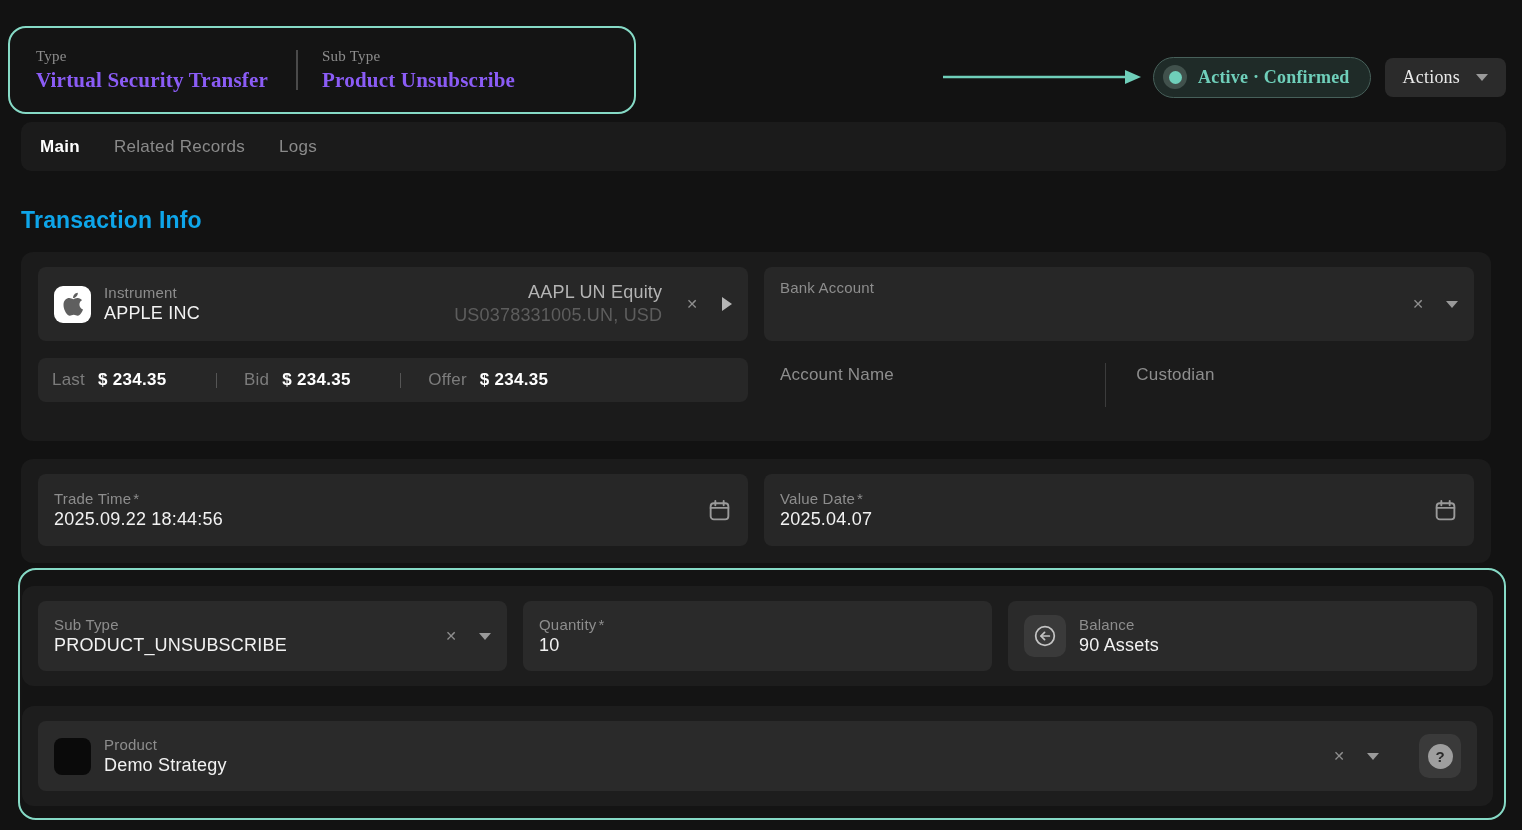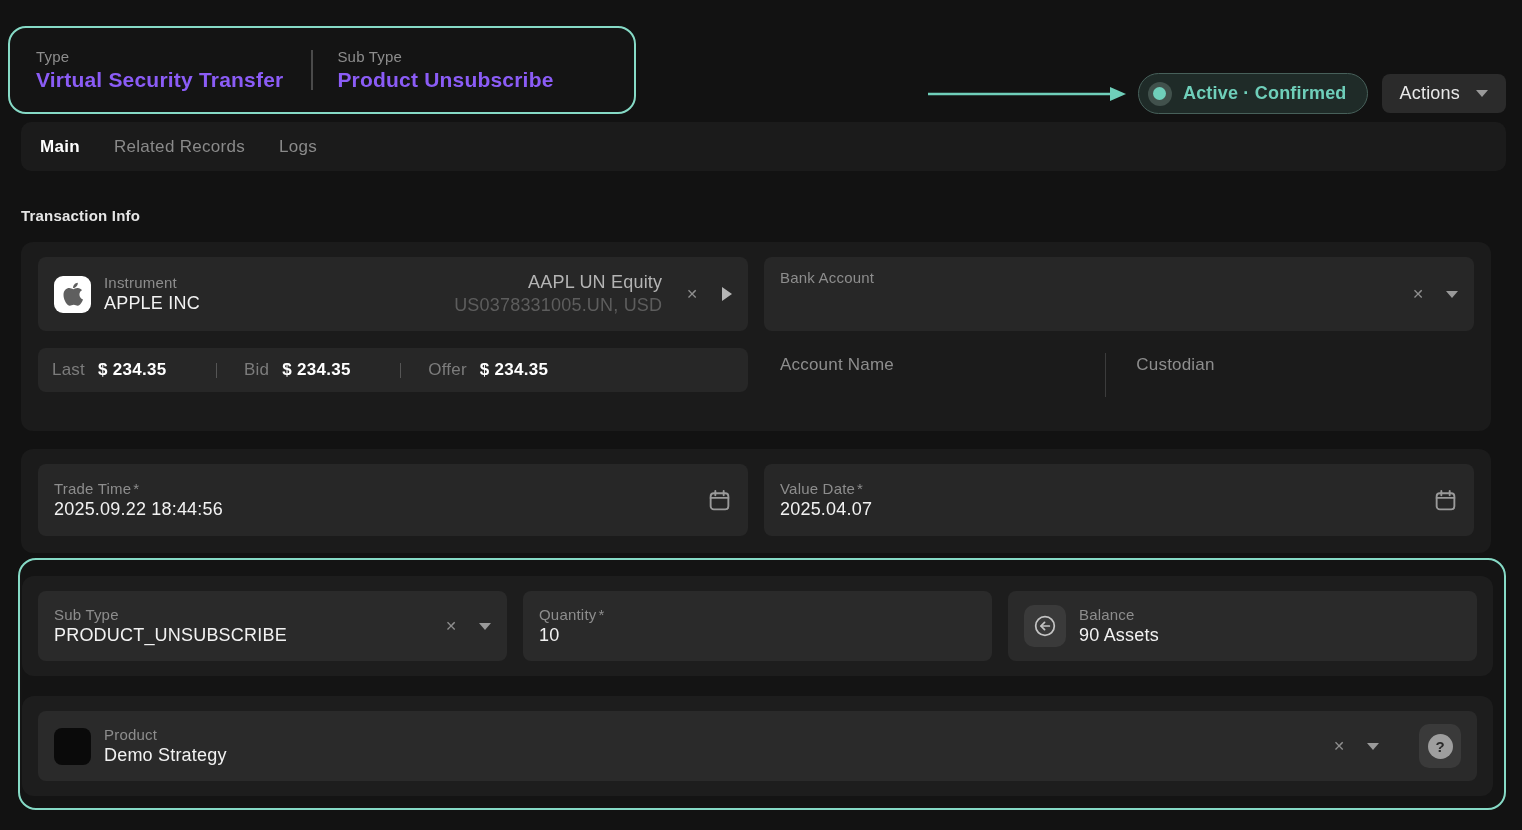--- a/index.html
+++ b/index.html
@@ -5,21 +5,21 @@
   * { margin: 0; padding: 0; box-sizing: border-box; }
   html, body { width: 1522px; height: 830px; overflow: hidden; }
   body {
     background: #121212;
     font-family: "Liberation Sans", "DejaVu Sans", sans-serif;
     color: #ededed;
     position: relative;
   }
 
   
-  .header { display: flex; align-items: flex-end; padding: 26px 16px 0 8px; }
+  .header { display: flex; align-items: center; padding: 26px 16px 0 8px; font-family: Liberation Serif, serif; }
   .type-box {
     border: 2.5px solid #86dac6;
     border-radius: 18px;
     background: #141414;
     display: flex; align-items: center;
     padding: 13px 26px;
     height: 88px; width: 628px;
   }
   .type-box .col { display: flex; flex-direction: column; gap: 3px; }
   .type-box .lbl { font-size: 15px; color: #8d8d8d; letter-spacing: .2px; }
@@ -64,21 +64,21 @@
     background: #1b1b1b; border-radius: 10px;
     height: 49px; display: flex; align-items: center;
     padding: 0 19px; gap: 34px;
   }
   .tab { font-size: 17px; color: #8a8a8a; letter-spacing: .3px; cursor: pointer; }
   .tab.active { color: #ffffff; font-weight: 600; }
 
   
   .section-title {
     margin: 36px 0 18px 21px;
-    font-size: 15px; font-weight: 700; color: #e5e5e5; letter-spacing: .2px;
+    font-size: 23px; font-weight: 700; color: #0ea5e9; letter-spacing: .2px;
   }
 
   
   .card {
     margin: 0 31px 0 21px;
     background: #1b1b1b; border-radius: 12px;
     padding: 15px 17px;
   }
   .grid-2 { display: grid; grid-template-columns: 1fr 1fr; column-gap: 16px; }
   .grid-3 { display: grid; grid-template-columns: 1fr 1fr 1fr; column-gap: 16px; }

